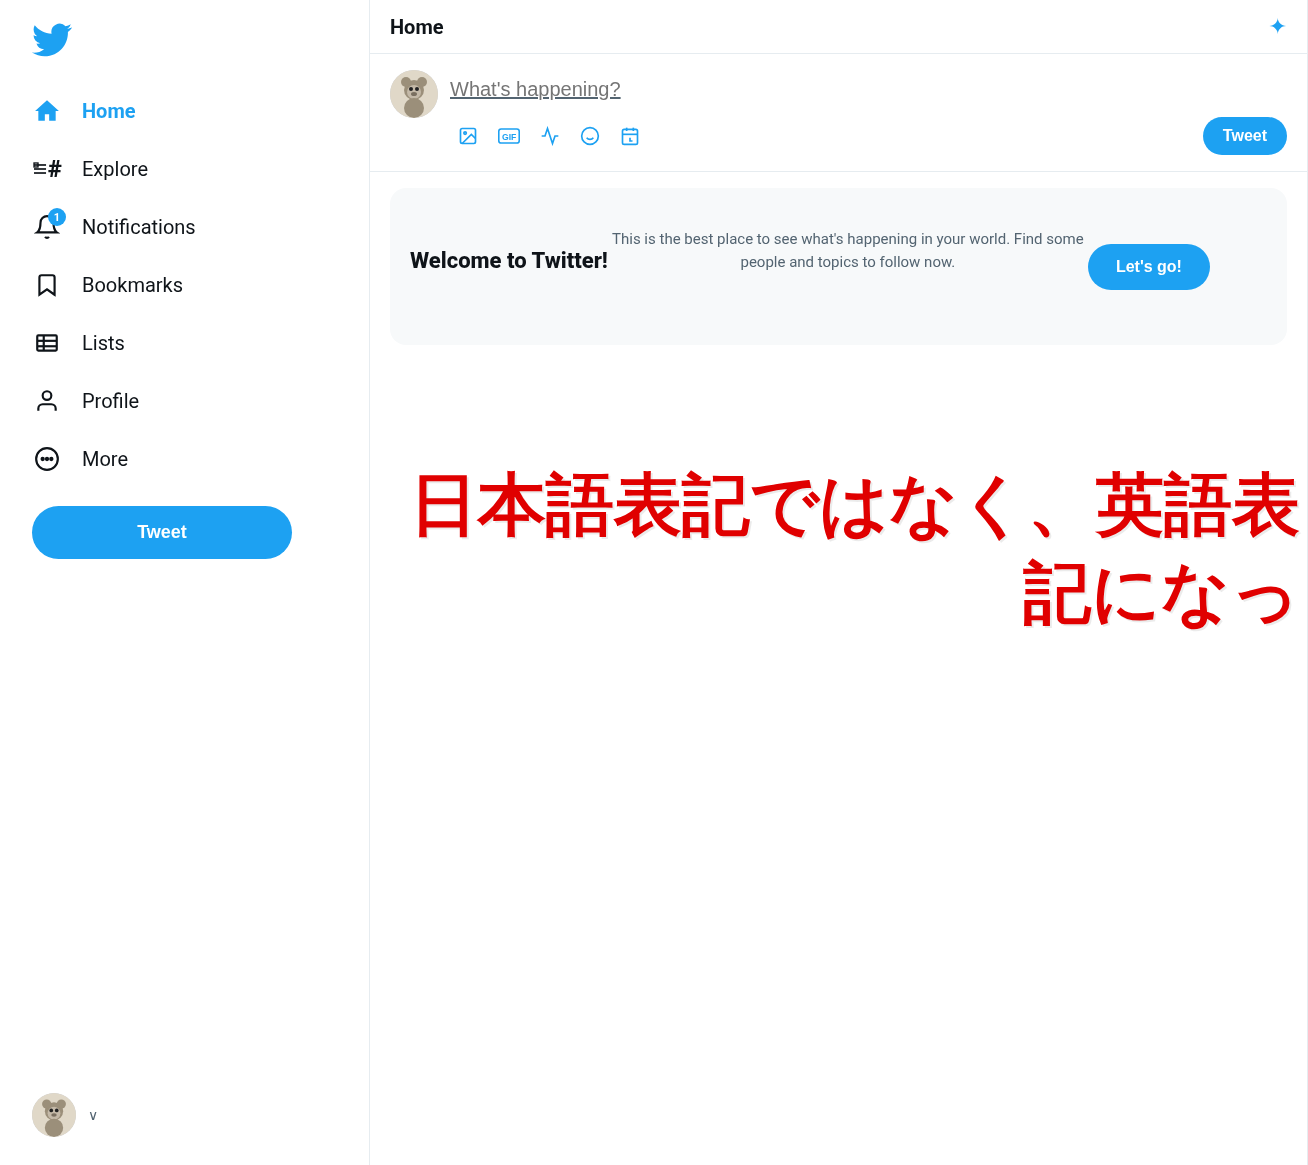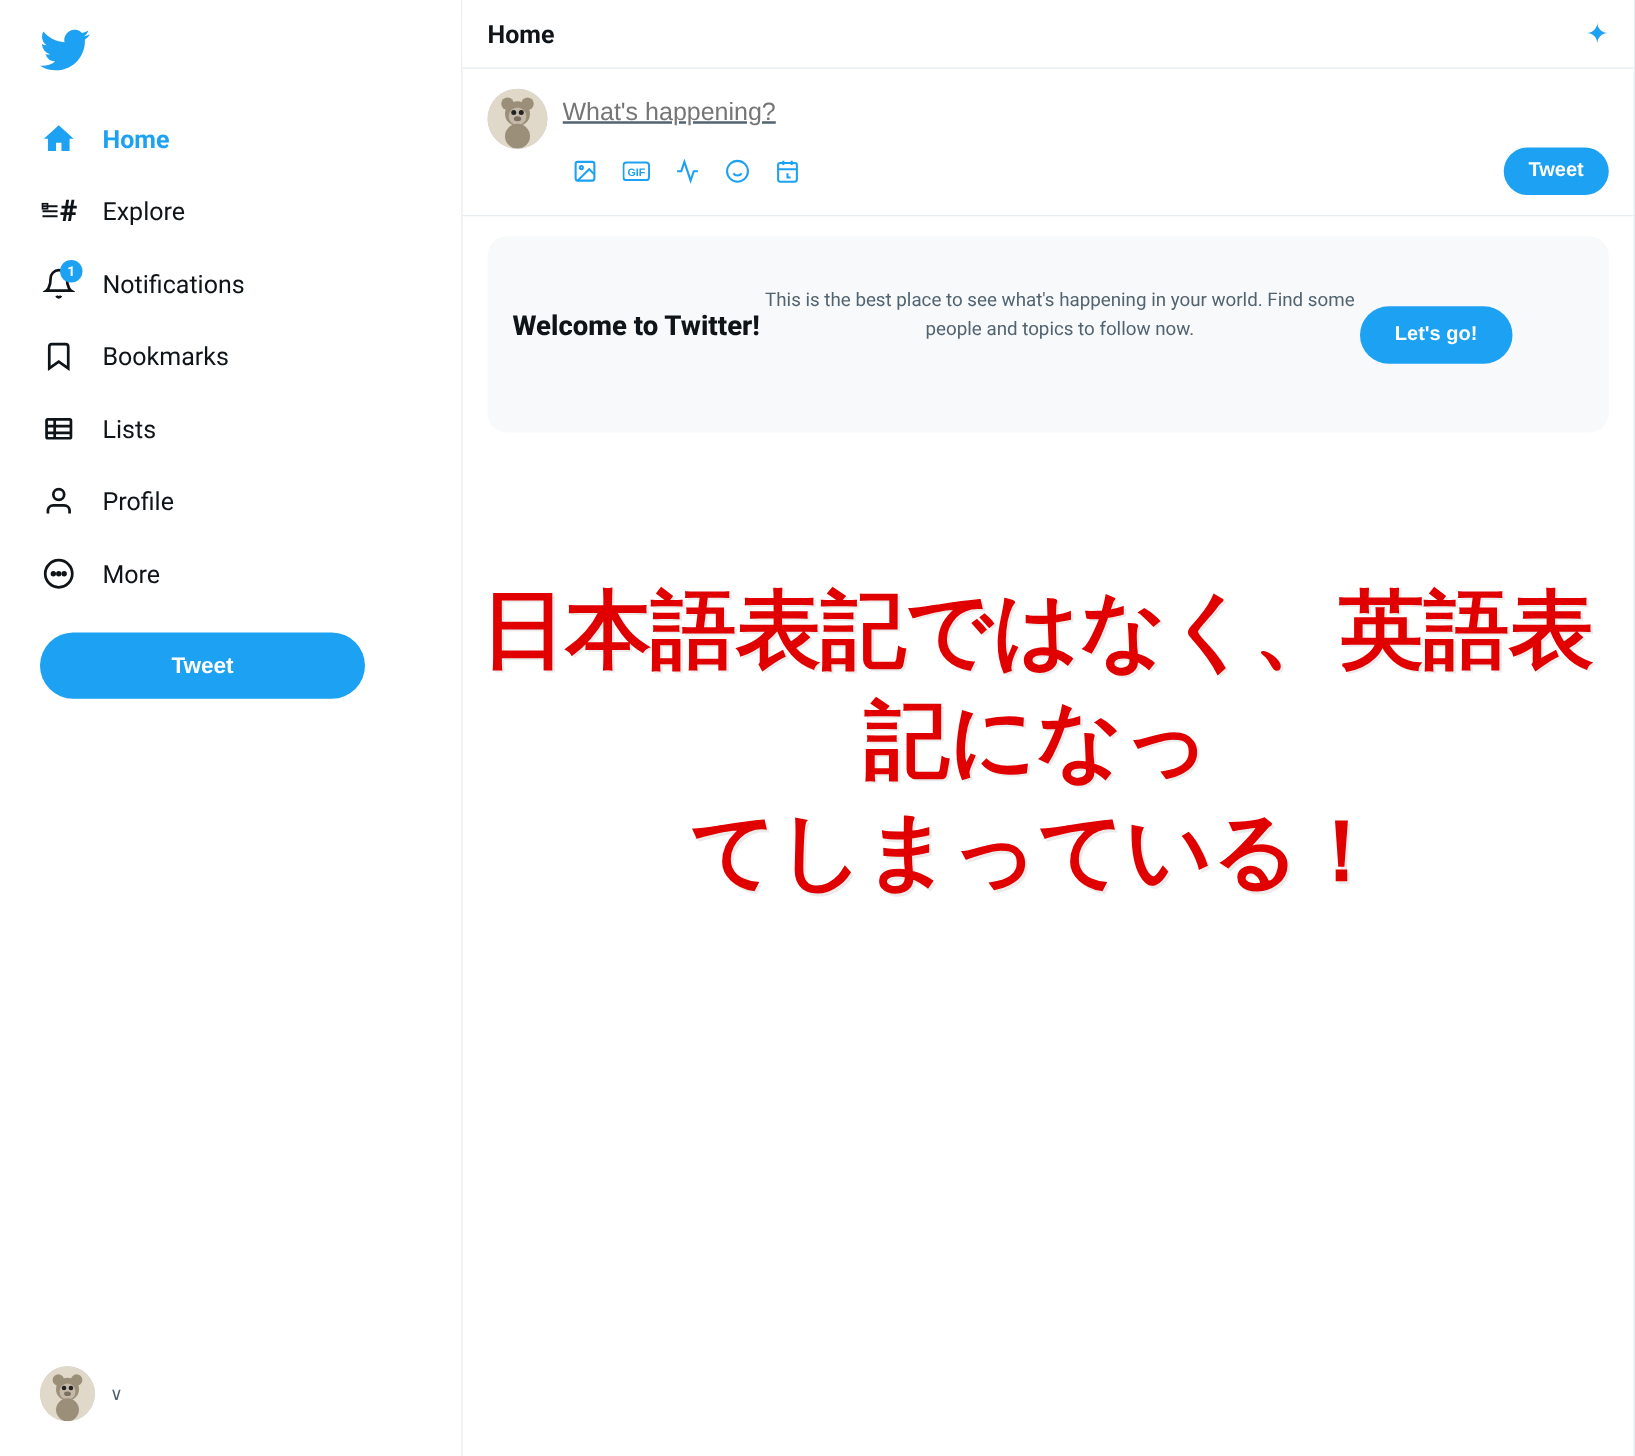--- a/index.html
+++ b/index.html
@@ -473,16 +473,15 @@
   </div>
 
   <div class="welcome-area">
     <h2 class="welcome-title">Welcome to Twitter!</h2>
     <p class="welcome-text">This is the best place to see what's happening in your world. Find some people and topics to follow now.</p>
     <button class="lets-go-btn">Let's go!</button>
   </div>
 
 </div>
 
-<div class="overlay-annotation" style="position:fixed; top:460px; left:360px; width:940px; text-align:center; pointer-events:none; z-index:200;">
+<div class="overlay-annotation" style="position:fixed; top:460px; left:360px; width:940px; text-align:right; pointer-events:none; z-index:200;">
   <div class="overlay-text" style="font-family:'Hiragino Sans','Yu Gothic','Meiryo',sans-serif; font-size:68px; font-weight:900; color:#e00000; line-height:1.3; text-shadow:2px 2px 0 rgba(0,0,0,0.08);">日本語表記ではなく、英語表記になっ</div>
-  <div class="overlay-text" style="font-family:'Hiragino Sans','Yu Gothic','Meiryo',sans-serif; font-size:68px; font-weight:900; color:#e00000; line-height:1.3; text-shadow:2px 2px 0 rgba(0,0,0,0.08);">てしまっている！</div>
 </div>
 
 </body></html>

